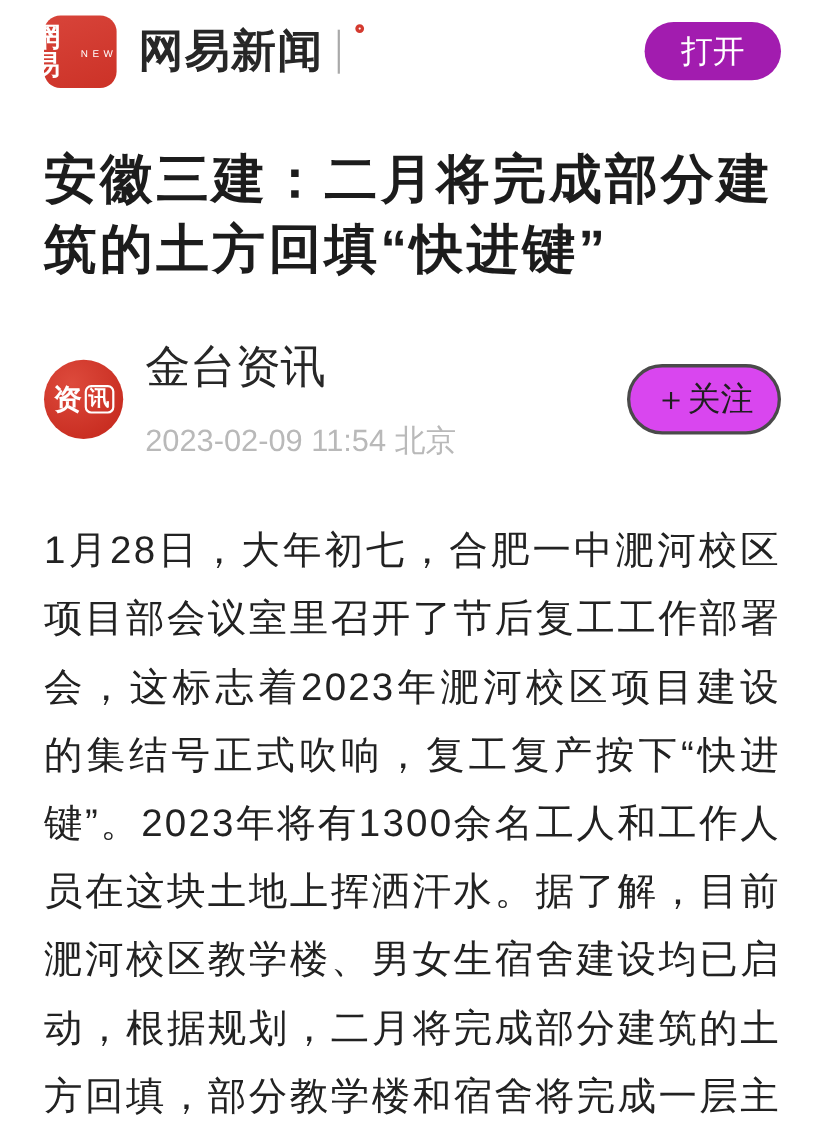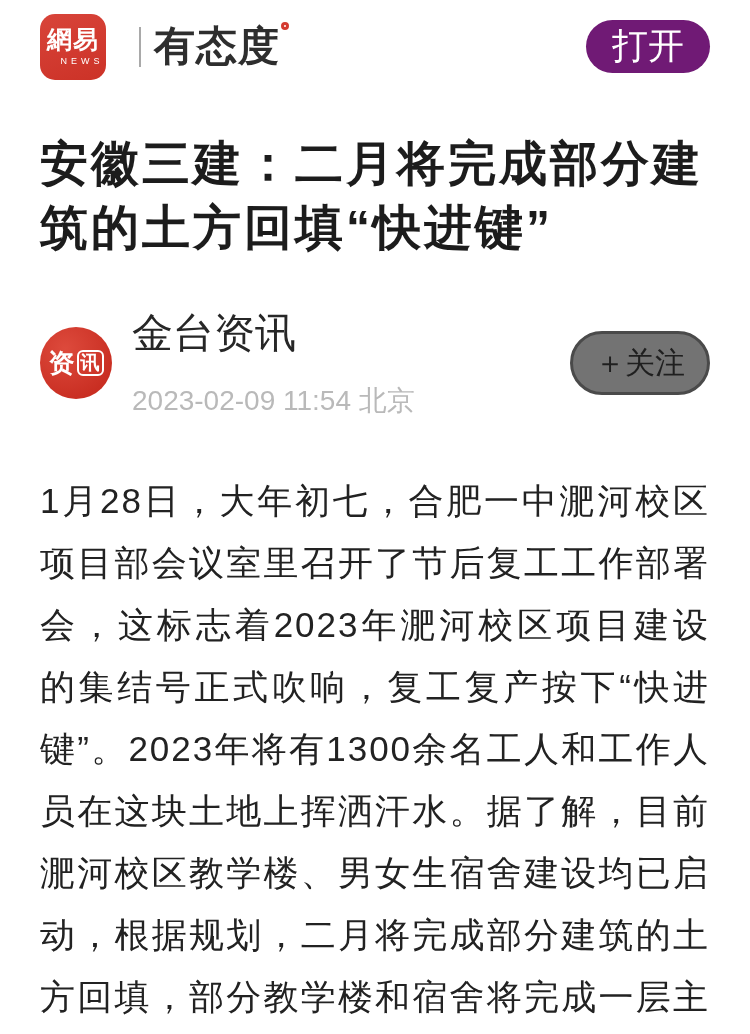--- a/index.html
+++ b/index.html
@@ -13,39 +13,39 @@
 
   
   .topbar {
     display: flex; justify-content: space-between; align-items: center;
     padding-top: 13px; height: 80px;
   }
   .brand-left { display: flex; align-items: center; }
   .logo {
     width: 66px; height: 66px; border-radius: 15px;
     background: linear-gradient(160deg, #d8443a 0%, #cc3227 100%);
-    color: #fff; display: flex; flex-direction: column;
+    color: #fff; display: flex; flex-direction: row;
     align-items: center; justify-content: center; cursor: pointer; flex: none;
   }
   .logo-cn { font-size: 25px; font-weight: 700; letter-spacing: 1px; line-height: 1; }
   .logo-en { font-size: 9px; letter-spacing: 4px; line-height: 1; margin-top: 5px; margin-left: 18px; }
   .brand-text { display: flex; align-items: center; margin-left: 20px; }
   .brand-name { font-size: 41px; font-weight: 700; color: #272727; letter-spacing: 1px; }
   .brand-divider { width: 2px; height: 40px; background: #a9a9a9; margin: 0 13px; }
   .brand-slogan {
     font-family: "Liberation Serif", "DejaVu Serif", serif;
     font-size: 41px; font-weight: 600; color: #2e2e2e; letter-spacing: 1px;
   }
   .slogan-mark {
     width: 8px; height: 8px; border: 3px solid #d43a2f; border-radius: 50%;
     align-self: flex-start; margin-top: 3px; margin-left: 1px;
   }
   .open-btn {
     width: 124px; height: 53px; border: none; border-radius: 27px;
-    background: #701a75; color: #fff; font-size: 36px;
+    background: #a21caf; color: #fff; font-size: 29px;
     font-family: inherit; cursor: pointer; flex: none;
     display: flex; align-items: center; justify-content: center;
   }
 
   
   .title {
     margin-top: 52px;
     font-size: 48px; line-height: 64px; font-weight: 700;
     color: #1c1c1c; letter-spacing: 3px;
   }
@@ -65,21 +65,21 @@
   .av-char1 { font-size: 26px; font-weight: 700; }
   .av-char2 {
     font-size: 19px; font-weight: 700;
     border: 2px solid #fff; border-radius: 6px;
     padding: 1px 2px; margin-left: 2px; line-height: 1.1;
   }
   .author-meta { margin-left: 20px; }
   .author-name { font-size: 41px; color: #272727; cursor: pointer; }
   .author-date { font-size: 28px; color: #b9b9b9; margin-top: 21px; }
   .follow-btn {
-    width: 140px; height: 64px; background: #737373;
+    width: 140px; height: 64px; background: #d946ef;
     border: 3px solid #4a4a4a; border-radius: 32px;
     font-size: 30px; color: #1f1f1f; font-family: inherit; cursor: pointer;
     display: flex; align-items: center; justify-content: center;
   }
 
   
   .body-text {
     margin-top: 50px;
     font-size: 35px; line-height: 62px; color: #222;
     letter-spacing: 2px; text-align: justify;
@@ -91,22 +91,22 @@
 
 <div class="page">
 
   <header class="topbar">
     <div class="brand-left">
       <div class="logo">
         <span class="logo-cn">網易</span>
         <span class="logo-en">NEWS</span>
       </div>
       <div class="brand-text">
+        <span class="brand-name">网易新闻</span>
         <span class="brand-divider"></span>
-        <span class="brand-slogan">有态度</span>
         <span class="slogan-mark"></span>
       </div>
     </div>
     <button class="open-btn">打开</button>
   </header>
 
   <h1 class="title">安徽三建：二月将完成部分建筑的土方回填“快进键”</h1>
 
   <div class="author-row">
     <div class="author-left">

